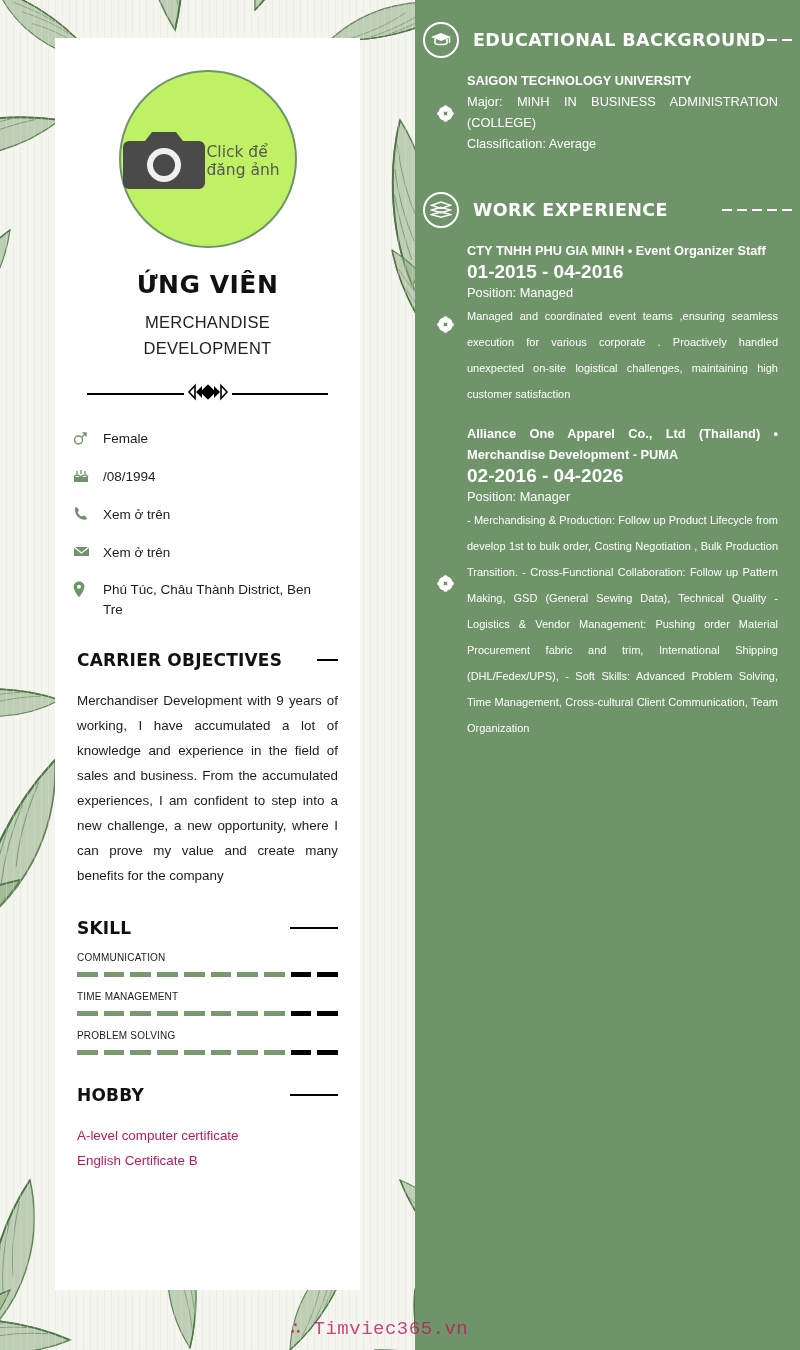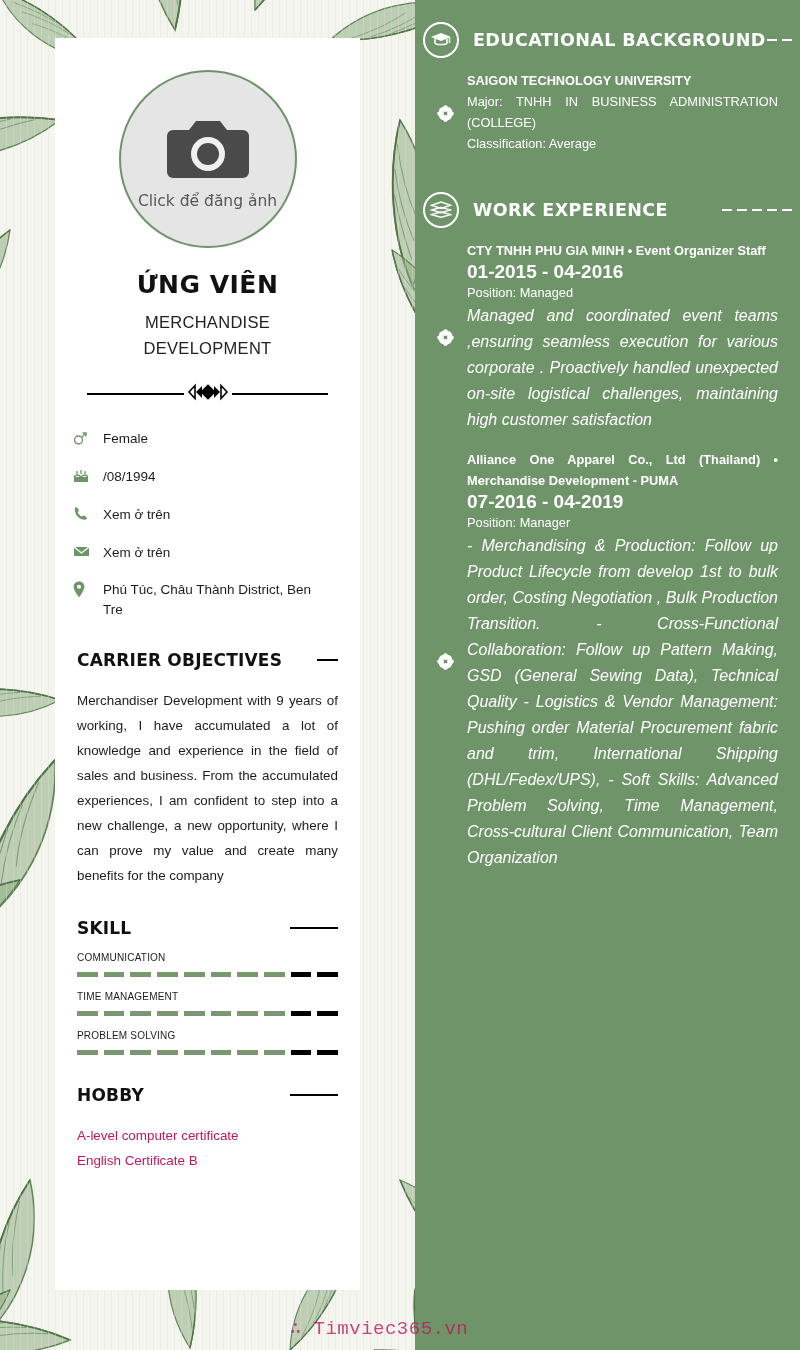--- a/index.html
+++ b/index.html
@@ -30,22 +30,22 @@
   
   .whitecard {
     position: absolute; left: 55px; top: 38px; width: 305px; height: 1252px;
     background: #ffffff;
   }
 
   
   .photo-wrap { display:flex; justify-content:center; padding-top: 32px; }
   .photo-circle {
     width: 178px; height: 178px; border-radius: 50%;
-    border: 2px solid #6f9469; background: #e5e5e5;
-    display: flex; flex-direction: column;
+    border: 2px solid #6f9469; background: #bef264;
+    display: flex; flex-direction: row;
     align-items: center; justify-content: center;
   }
   .cam-icon { margin-top: 6px; }
   .photo-label {
     font-size: 15.5px; color: #575757; margin-top: 4px;
     font-family: "DejaVu Sans", sans-serif;
   }
 
   .cand-name {
     text-align:center; font-size: 25px; font-weight: bold; color:#111;
@@ -110,21 +110,21 @@
   .entry .bullet { width: 30px; flex:none; display:flex; align-items:center;
                    justify-content:flex-start; padding-top: 2px; }
   .entry .body { flex:1; }
   .entry.centerb .bullet { align-items:center; }
 
   .e-title { font-size:12.8px; font-weight:bold; line-height:21px;
              text-align: justify; }
   .e-sub   { font-size:12.8px; line-height:21px; }
   .e-date  { font-size:19px; font-weight:bold; line-height:21px; }
   .e-pos   { font-size:12.8px; line-height:21px; }
-  .e-desc  { font-size:16px; line-height:26px; text-align: justify; font-style: italic; }
+  .e-desc  { font-size:11px; line-height:26px; text-align: justify; }
 
   .watermark {
     position:absolute; left:0; right:0; bottom: 10px;
     text-align:center; color:#be185d; font-size: 19px;
     font-family: "Liberation Mono", monospace; letter-spacing:.5px;
     opacity:.8;
   }
   .wm-inner { display:inline-block; padding-right: 42px; }
 </style>
 </head>
@@ -405,21 +405,21 @@
             <ellipse cx="13.4" cy="8.5" rx="3.4" ry="2.5"></ellipse>
             <ellipse cx="5" cy="5" rx="2.4" ry="3.2" transform="rotate(45 5 5)"></ellipse>
             <ellipse cx="12" cy="12" rx="2.4" ry="3.2" transform="rotate(45 12 12)"></ellipse>
             <ellipse cx="12" cy="5" rx="2.4" ry="3.2" transform="rotate(-45 12 5)"></ellipse>
             <ellipse cx="5" cy="12" rx="2.4" ry="3.2" transform="rotate(-45 5 12)"></ellipse>
           </g>
         </svg>
       </span>
       <span class="body">
         <div class="e-title">SAIGON TECHNOLOGY UNIVERSITY</div>
-        <div class="e-sub" style="text-align:justify;">Major: TNHH IN BUSINESS ADMINISTRATION (COLLEGE)</div>
+        <div class="e-sub" style="text-align:justify;">Major: MINH IN BUSINESS ADMINISTRATION (COLLEGE)</div>
         <div class="e-sub">Classification: Average</div>
       </span>
     </div>
 
     <div class="gp-head" style="margin-top:38px;">
       <span class="circ">
         <svg width="22" height="18" viewBox="0 0 22 18">
           <path d="M11 1 L20.5 4.2 L11 7.4 L1.5 4.2 Z" fill="none" stroke="#fff" stroke-width="1.5"></path>
           <path d="M11 6.4 L20.5 9 L11 11.6 L1.5 9 Z" fill="none" stroke="#fff" stroke-width="1.5"></path>
           <path d="M11 11 L20.5 13.6 L11 16.2 L1.5 13.6 Z" fill="none" stroke="#fff" stroke-width="1.5"></path>
@@ -468,21 +468,21 @@
             <ellipse cx="13.4" cy="8.5" rx="3.4" ry="2.5"></ellipse>
             <ellipse cx="5" cy="5" rx="2.4" ry="3.2" transform="rotate(45 5 5)"></ellipse>
             <ellipse cx="12" cy="12" rx="2.4" ry="3.2" transform="rotate(45 12 12)"></ellipse>
             <ellipse cx="12" cy="5" rx="2.4" ry="3.2" transform="rotate(-45 12 5)"></ellipse>
             <ellipse cx="5" cy="12" rx="2.4" ry="3.2" transform="rotate(-45 5 12)"></ellipse>
           </g>
         </svg>
       </span>
       <span class="body">
         <div class="e-title">Alliance One Apparel Co., Ltd (Thailand) • Merchandise Development - PUMA</div>
-        <div class="e-date">07-2016 - 04-2019</div>
+        <div class="e-date">02-2016 - 04-2026</div>
         <div class="e-pos">Position: Manager</div>
         <div class="e-desc">- Merchandising &amp; Production: Follow up Product Lifecycle from develop 1st to bulk order, Costing Negotiation , Bulk Production Transition. - Cross-Functional Collaboration: Follow up Pattern Making, GSD (General Sewing Data), Technical Quality - Logistics &amp; Vendor Management: Pushing order Material Procurement fabric and trim, International Shipping (DHL/Fedex/UPS), - Soft Skills: Advanced Problem Solving, Time Management, Cross-cultural Client Communication, Team Organization</div>
       </span>
     </div>
 
   </div>
 
   <div class="watermark">
     <span class="wm-inner">∴ Timviec365.vn</span>
   </div>

